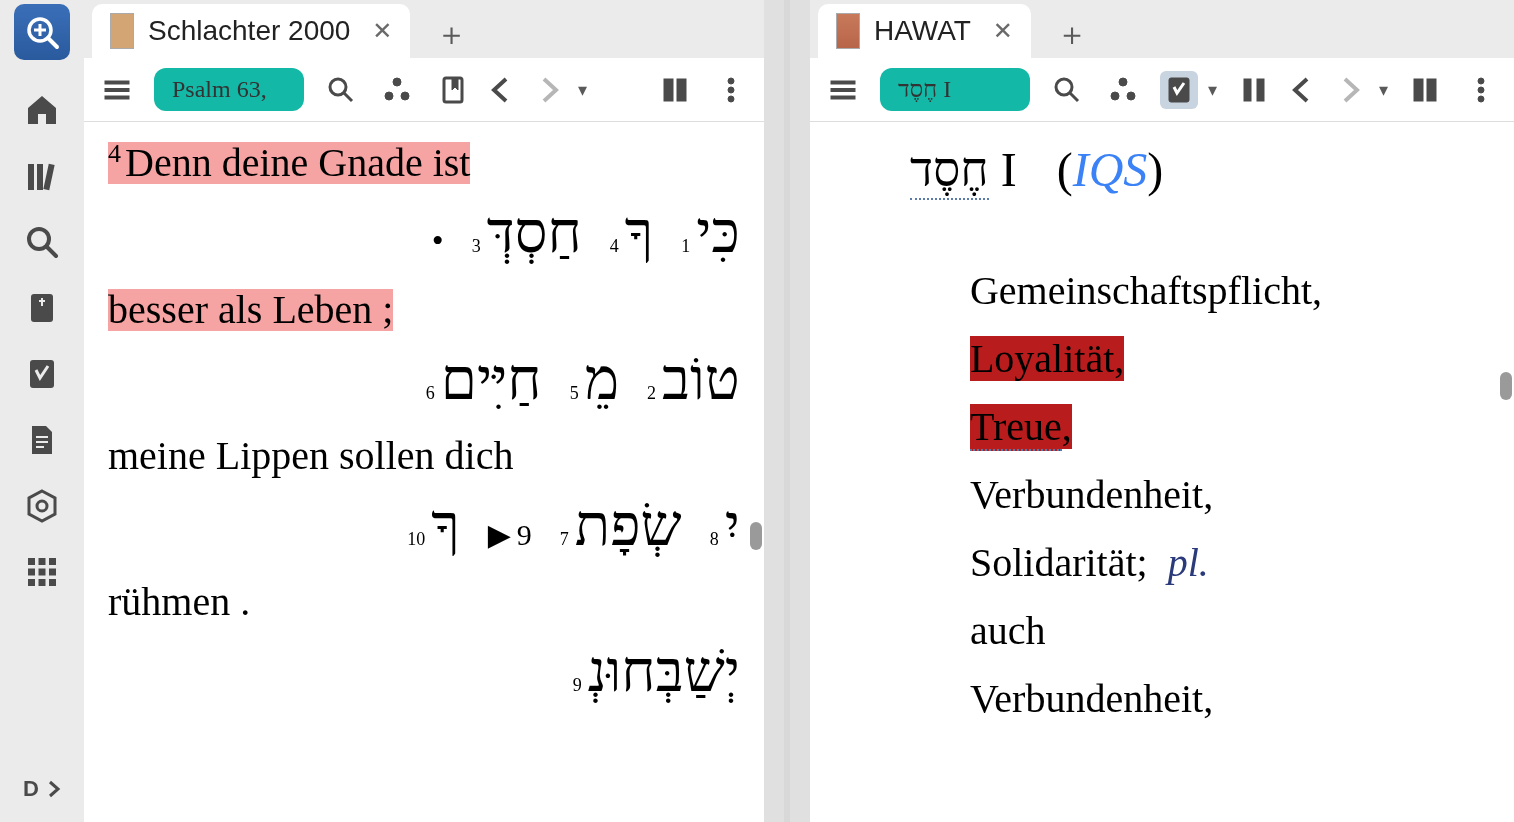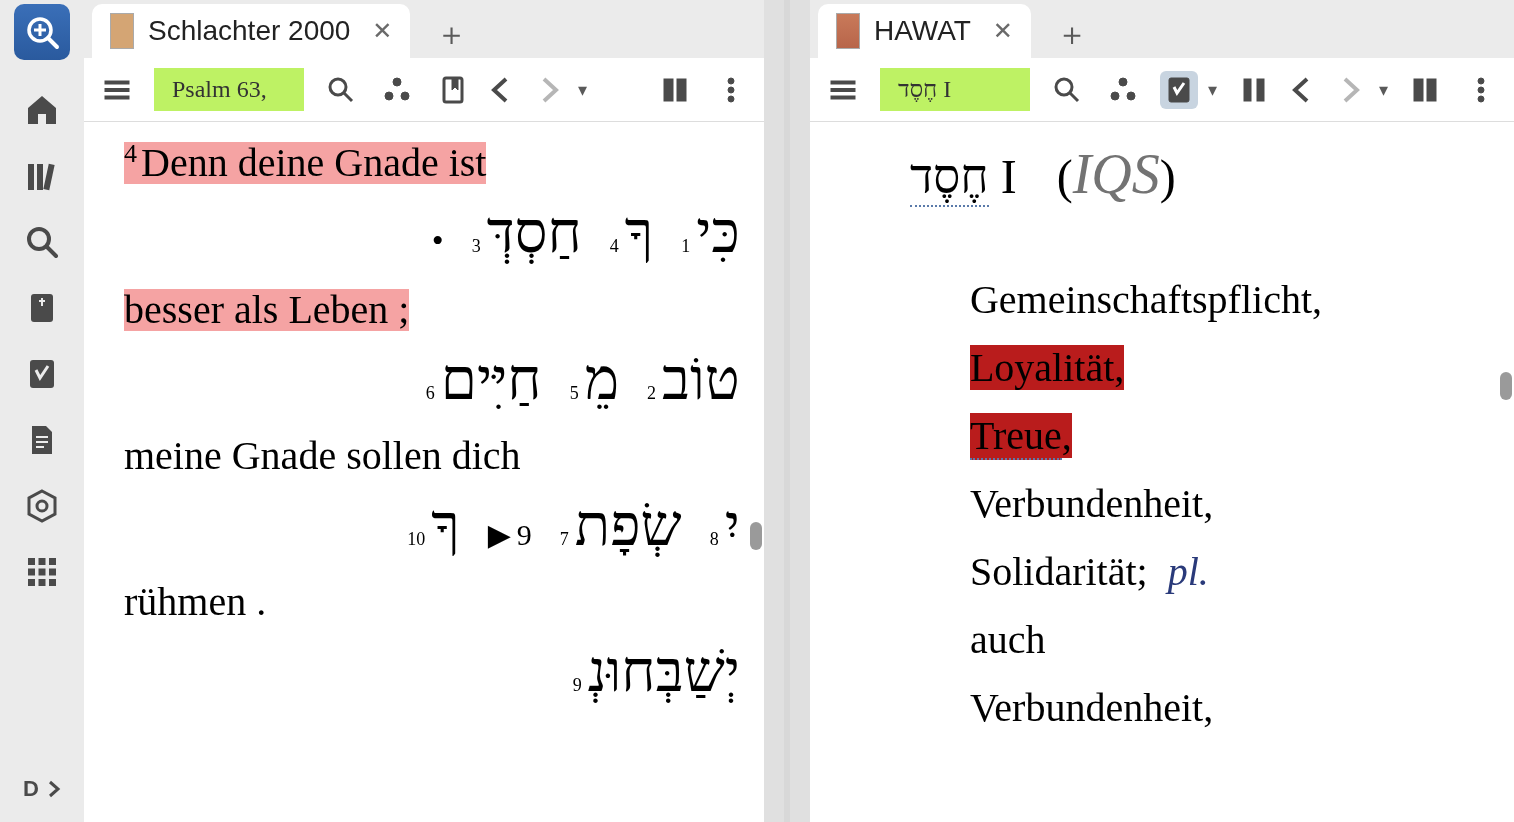--- a/index.html
+++ b/index.html
@@ -121,41 +121,41 @@
   display: flex;
   align-items: center;
   justify-content: center;
   cursor: pointer;
   color: #4a4a4a;
   border-radius: 6px;
 }
 .tb-btn svg { width: 30px; height: 30px; fill: #4a4a4a; stroke: #4a4a4a; }
 .tb-btn.active { background: #c8d4e0; }
 .ref-box {
-  background: #bef264;
-  border-radius: 0;
+  background: #14b8a6;
+  border-radius: 12px;
   padding: 8px 18px;
   font-size: 24px;
   color: #333;
   min-width: 150px;
   font-family: Georgia, serif;
 }
 .tb-group { display: flex; align-items: center; gap: 10px; }
 .tb-caret { font-size: 18px; color: #5a5a5a; cursor:pointer; }
 .tb-right { margin-left: auto; display: flex; align-items: center; gap: 18px; }
 .content {
   flex: 1;
   background: #fff;
   overflow: hidden;
   position: relative;
   font-family: Georgia, 'Times New Roman', serif;
 }
 .left-content { padding: 14px 24px; font-size: 38px; line-height: 1.35; color: #000; }
 .hl-pink { background: #f5a3a3; display: inline; }
-.verse-block { margin-bottom: 10px; margin-left: 16px; }
+.verse-block { margin-bottom: 10px; }
 .german-line { font-size: 40px; }
 .hebrew-line {
   font-size: 44px;
   direction: rtl;
   text-align: left;
   display: flex;
   gap: 28px;
   align-items: baseline;
   padding-left: 20px;
   margin-top: 4px;
@@ -174,21 +174,21 @@
   align-items: baseline;
   margin-left: -60px;
 }
 .headword .heb {
   font-family: 'SBL Hebrew','Ezra SIL','Times New Roman',serif;
   direction: rtl;
   border-bottom: 2px dotted #5a7aaa;
   padding-bottom: 2px;
 }
 .headword .rom { font-family: Georgia,serif; }
-.headword .ref { color: #737373; font-style: italic; font-size: 56px; }
+.headword .ref { color: #3b82f6; font-style: italic; font-size: 48px; }
 .defs { font-size: 40px; line-height: 1.7; }
 .defs .w { display: inline; }
 .hl-yellow { background: #b91c1c; }
 .dotted { border-bottom: 2px dotted #5a7aaa; }
 .ital { font-style: italic; color: #2a3a7a; }
 .ital2 { }
 .scroll-thumb {
   position: absolute;
   right: 2px;
   width: 12px;
@@ -380,21 +380,21 @@
                 <span class="heb-txt">מֵ</span>
               </span>
             <span class="heb-word">
                 <span class="heb-num">6</span>
                 <span class="heb-txt">חַיִּים</span>
               </span>
           </span>
         </span>
       </div>
       <div class="verse-block">
-        <span class="german-line">meine Gnade sollen dich</span><br>
+        <span class="german-line">meine Lippen sollen dich</span><br>
         <span class="hebrew-line">
           <span class="heb-word">
               <span class="heb-num">8</span>
               <span class="heb-txt">יִ</span>
             </span>
           <span class="heb-word">
               <span class="heb-num">7</span>
               <span class="heb-txt">שְׂפָת</span>
             </span>
           <span class="heb-word" style="direction:ltr">

